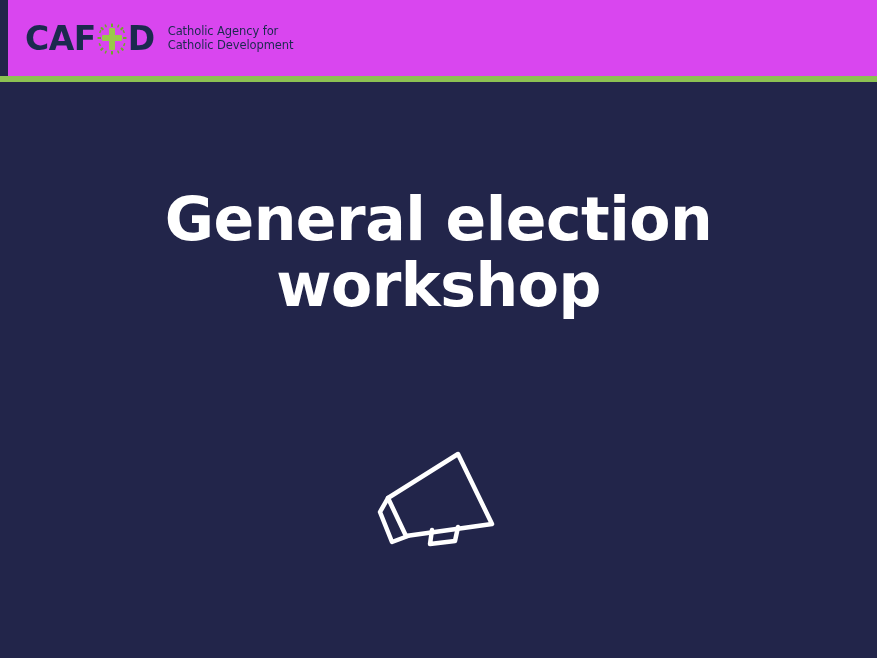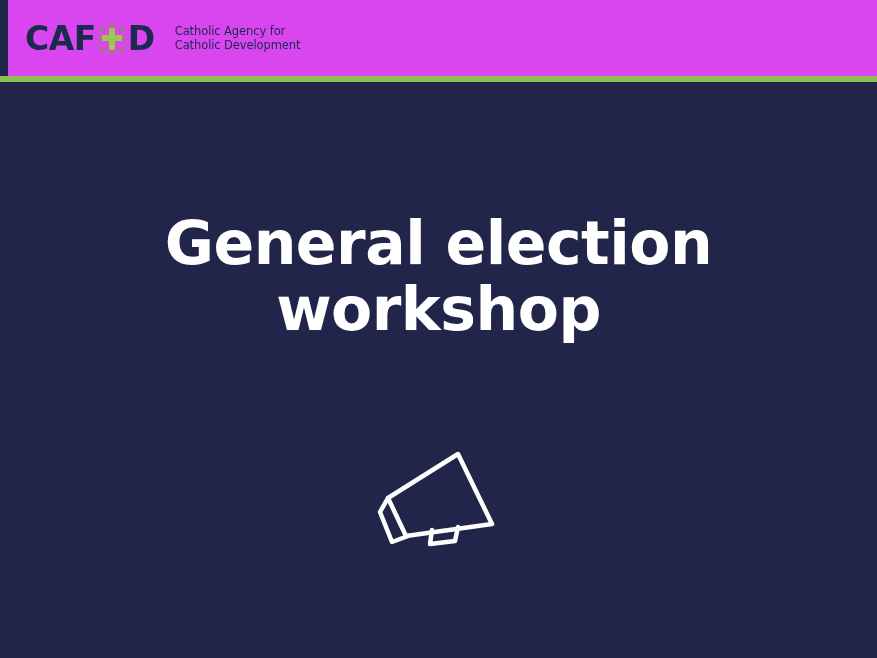--- a/index.html
+++ b/index.html
@@ -52,21 +52,21 @@
     line-height: 1;
   }
   .logo-cross {
     width: 30px;
     height: 32px;
     margin: 0 1px;
     position: relative;
     top: 1px;
   }
   .logo-tagline {
-    margin-left: 20px;
+    margin-left: 13px;
     color: #1b2a4e;
     font-family: "DejaVu Sans", sans-serif;
     font-size: 11.5px;
     line-height: 14px;
     letter-spacing: -0.1px;
   }
   .logo-tagline div { white-space: nowrap; }
 
   .green-rule {
     position: absolute;
@@ -83,21 +83,21 @@
     left: 0;
     top: 82px;
     width: 877px;
     height: 576px;
     background: #22254a;
   }
 
   .title-block {
     position: absolute;
     left: 0;
-    top: 128px;
+    top: 104px;
     width: 877px;
     text-align: center;
     color: #ffffff;
     font-family: "DejaVu Sans", sans-serif;
     font-weight: bold;
     font-size: 60px;
     line-height: 66px;
     letter-spacing: -0.5px;
     padding: 0 70px;
     box-sizing: border-box;

